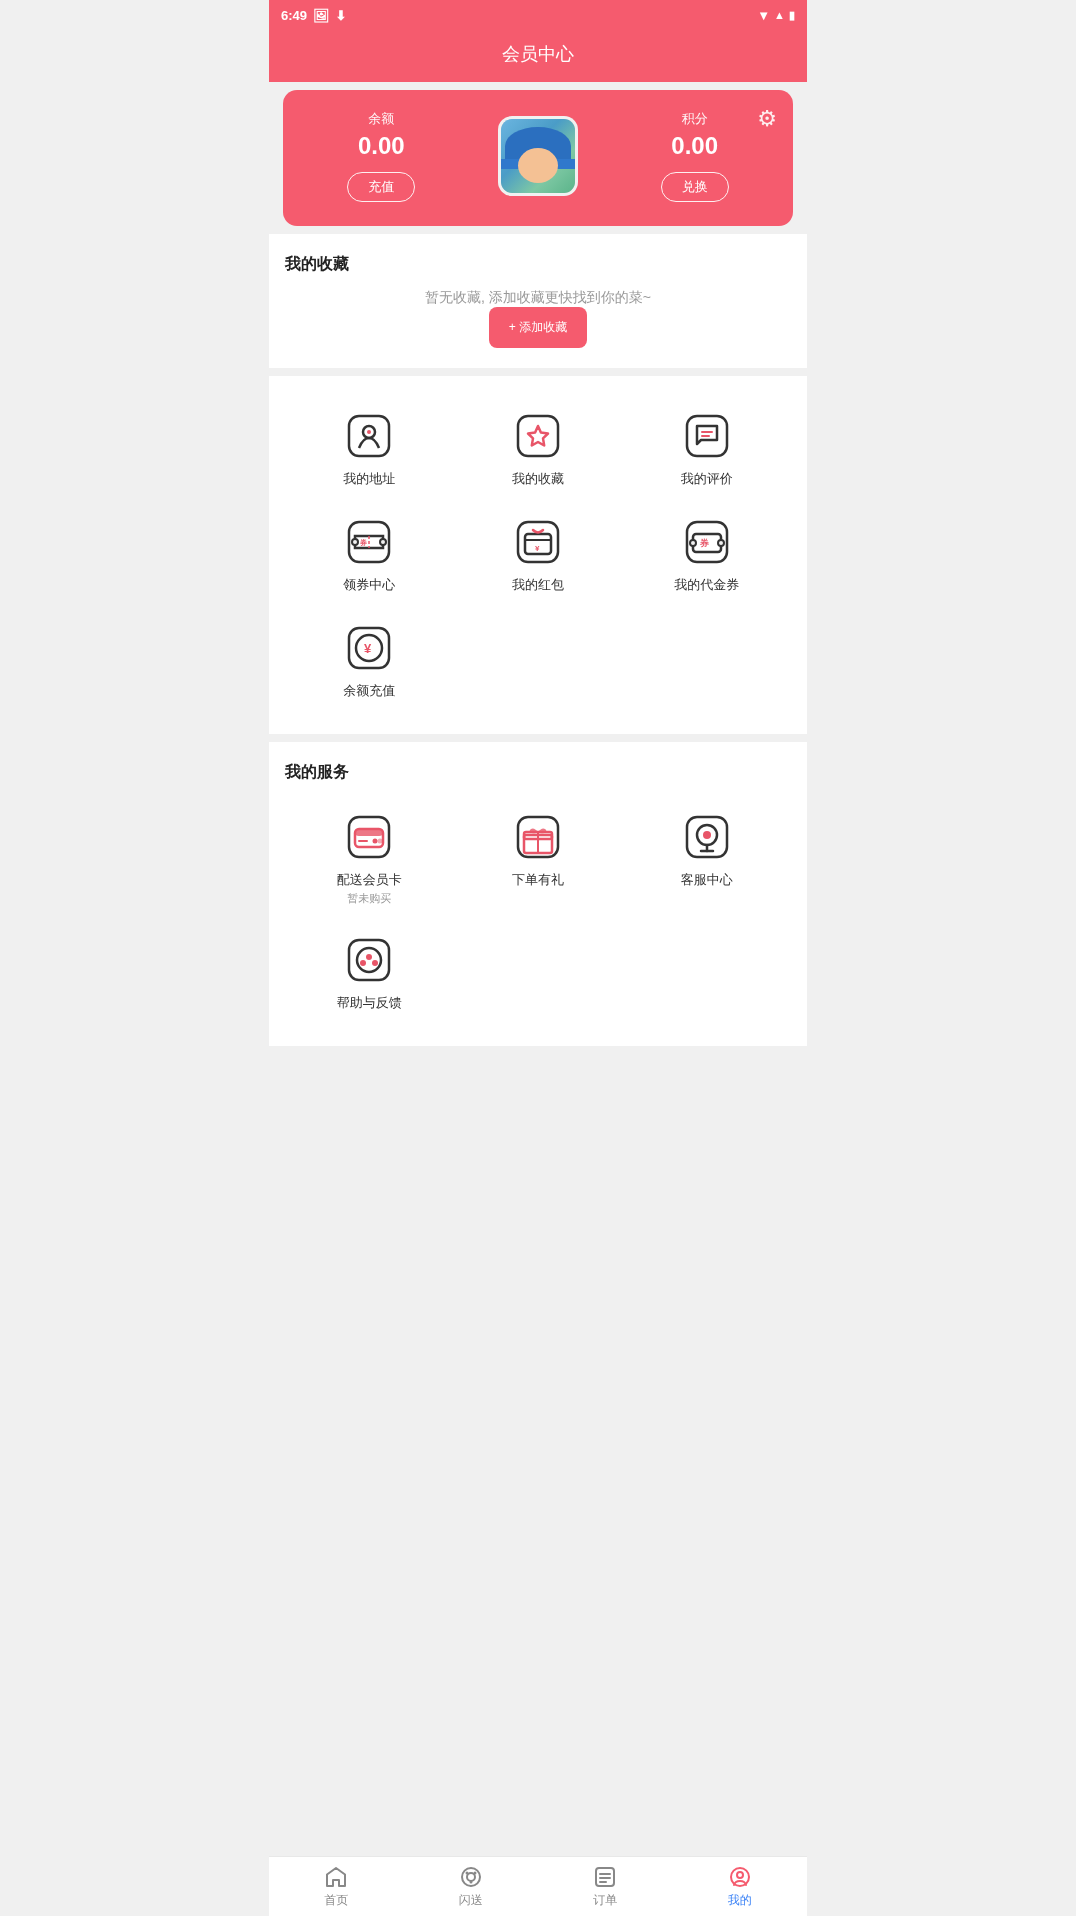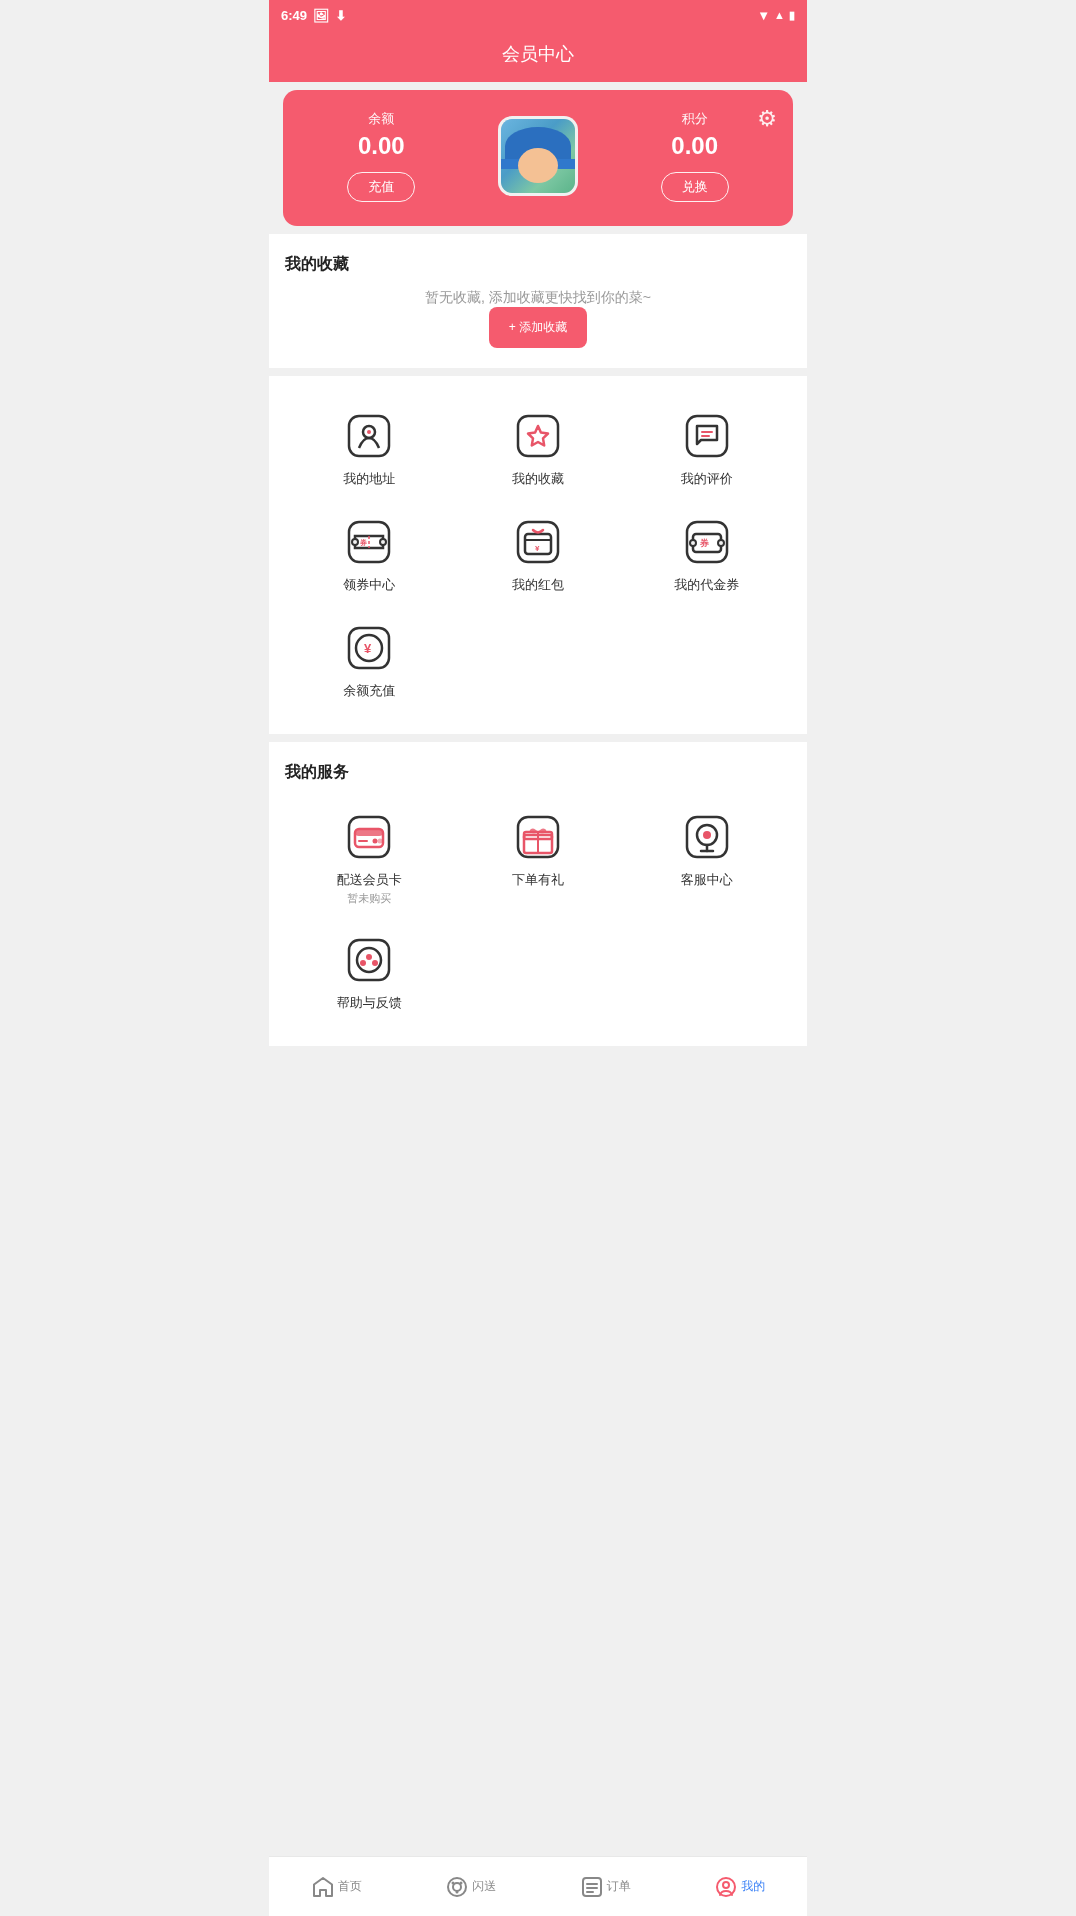--- a/index.html
+++ b/index.html
@@ -212,21 +212,21 @@
       transform: translateX(-50%);
       width: 538px;
       background: white;
       border-top: 1px solid #e8e8e8;
       display: flex;
       height: 60px;
     }
     .nav-item {
       flex: 1;
       display: flex;
-      flex-direction: row;
+      flex-direction: column;
       align-items: center;
       justify-content: center;
       gap: 3px;
       cursor: pointer;
       color: #888;
       font-size: 12px;
     }
     .nav-item.active { color: #f55b6e; }
     .nav-icon {
       font-size: 22px;

